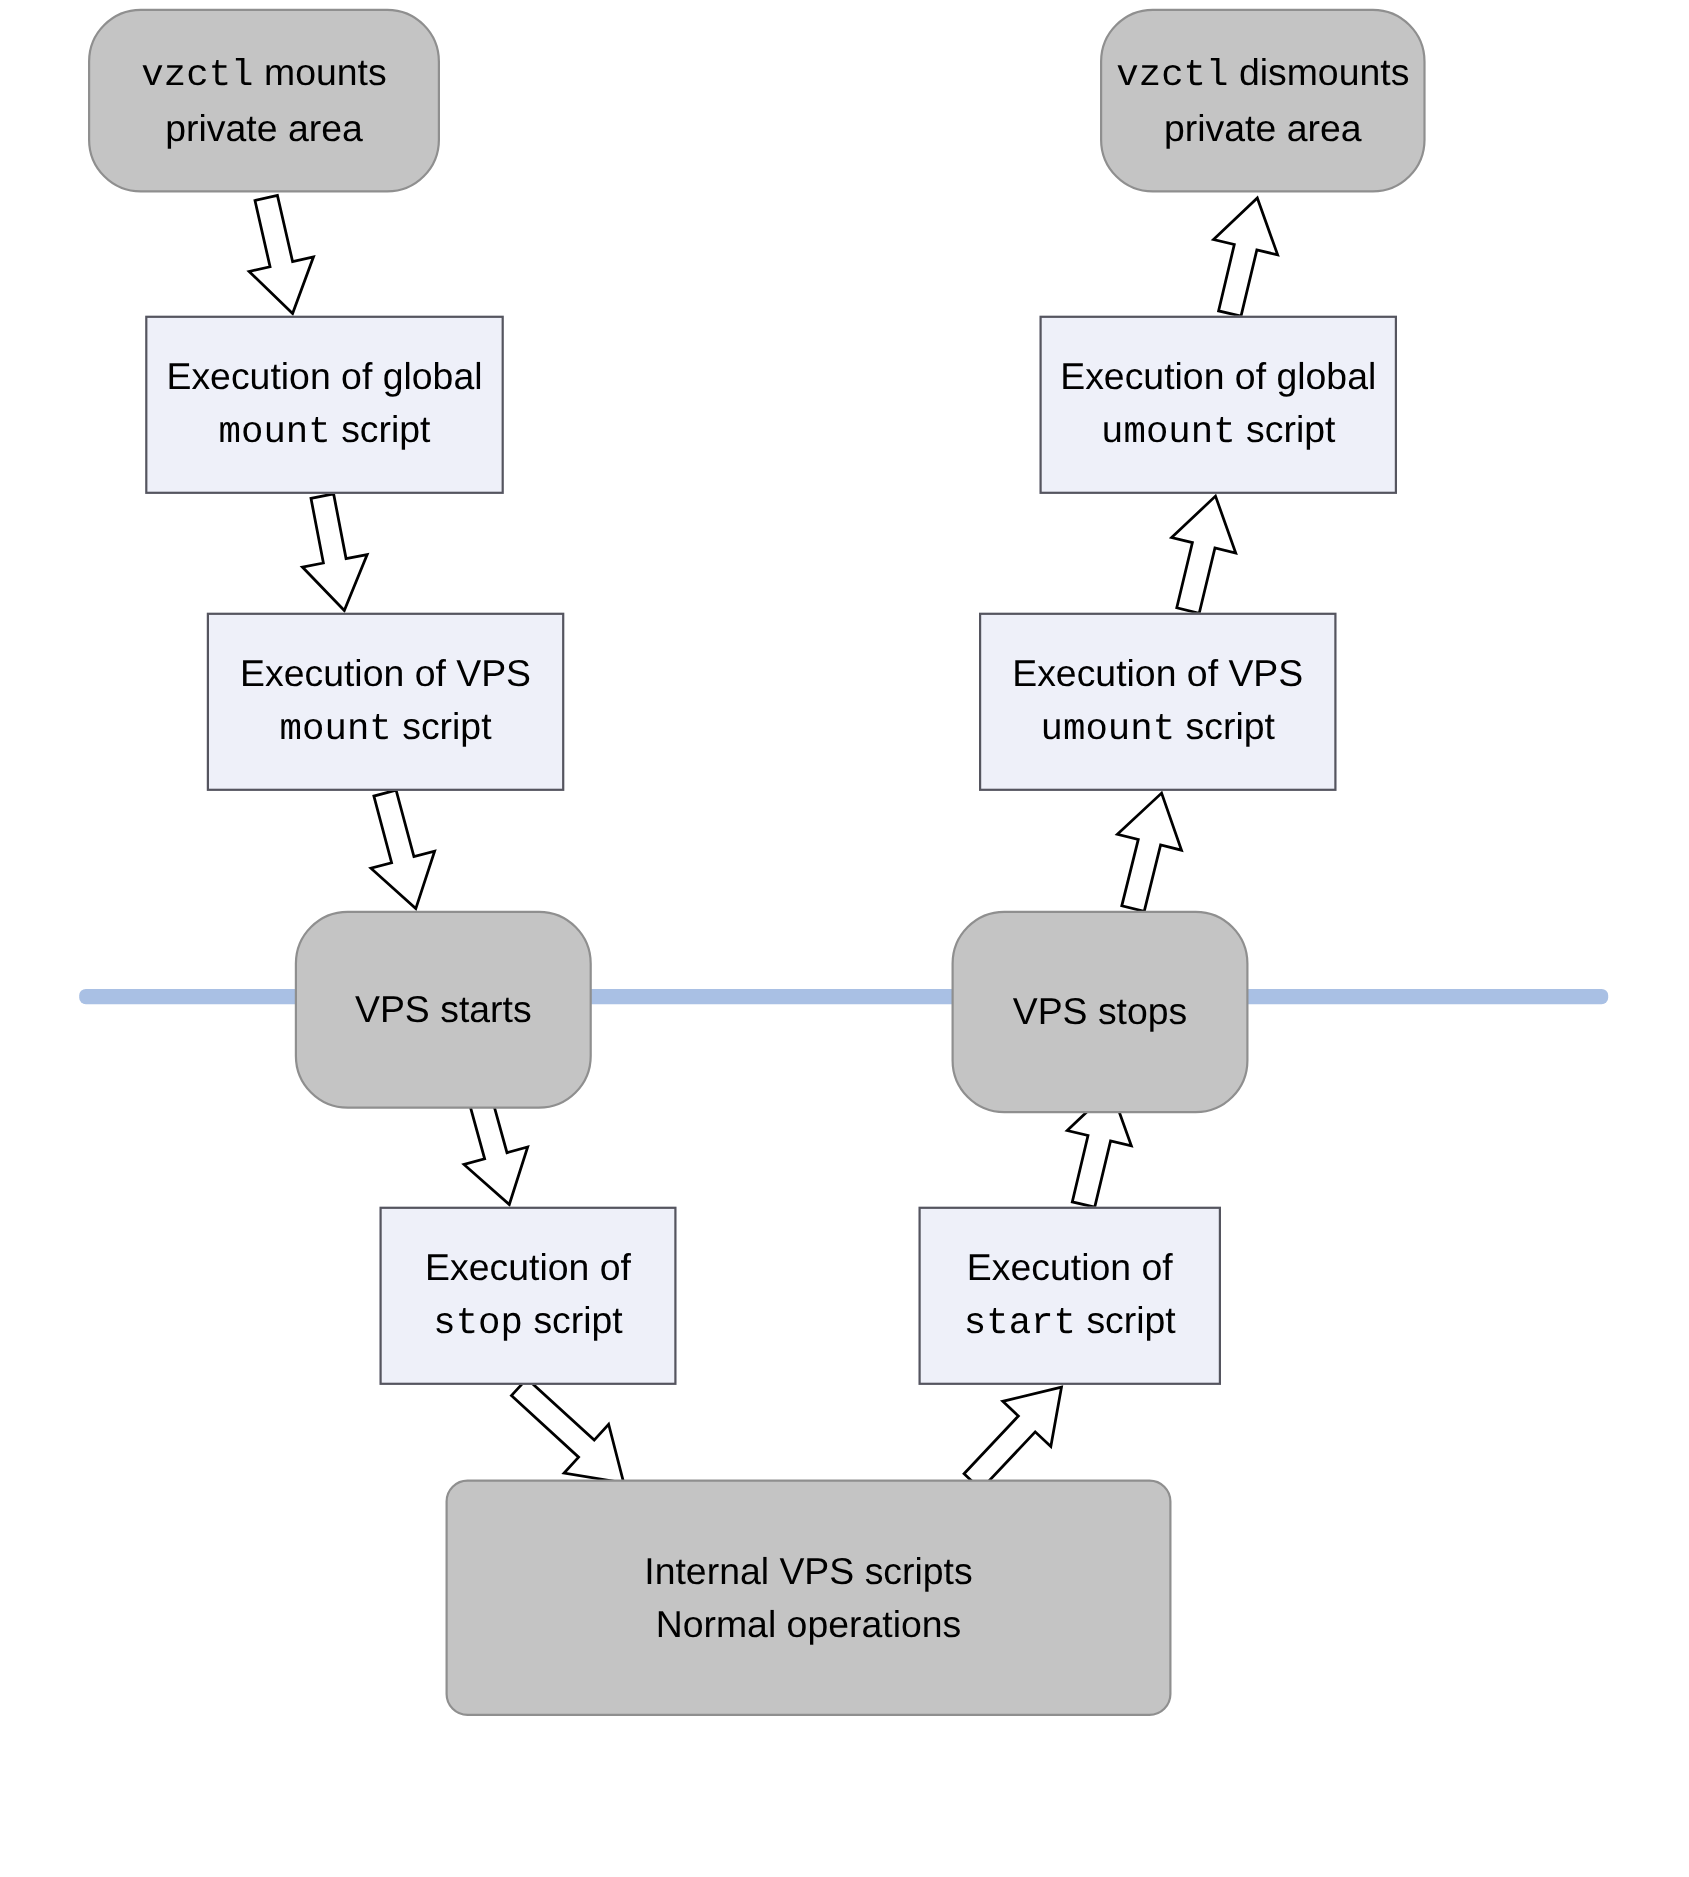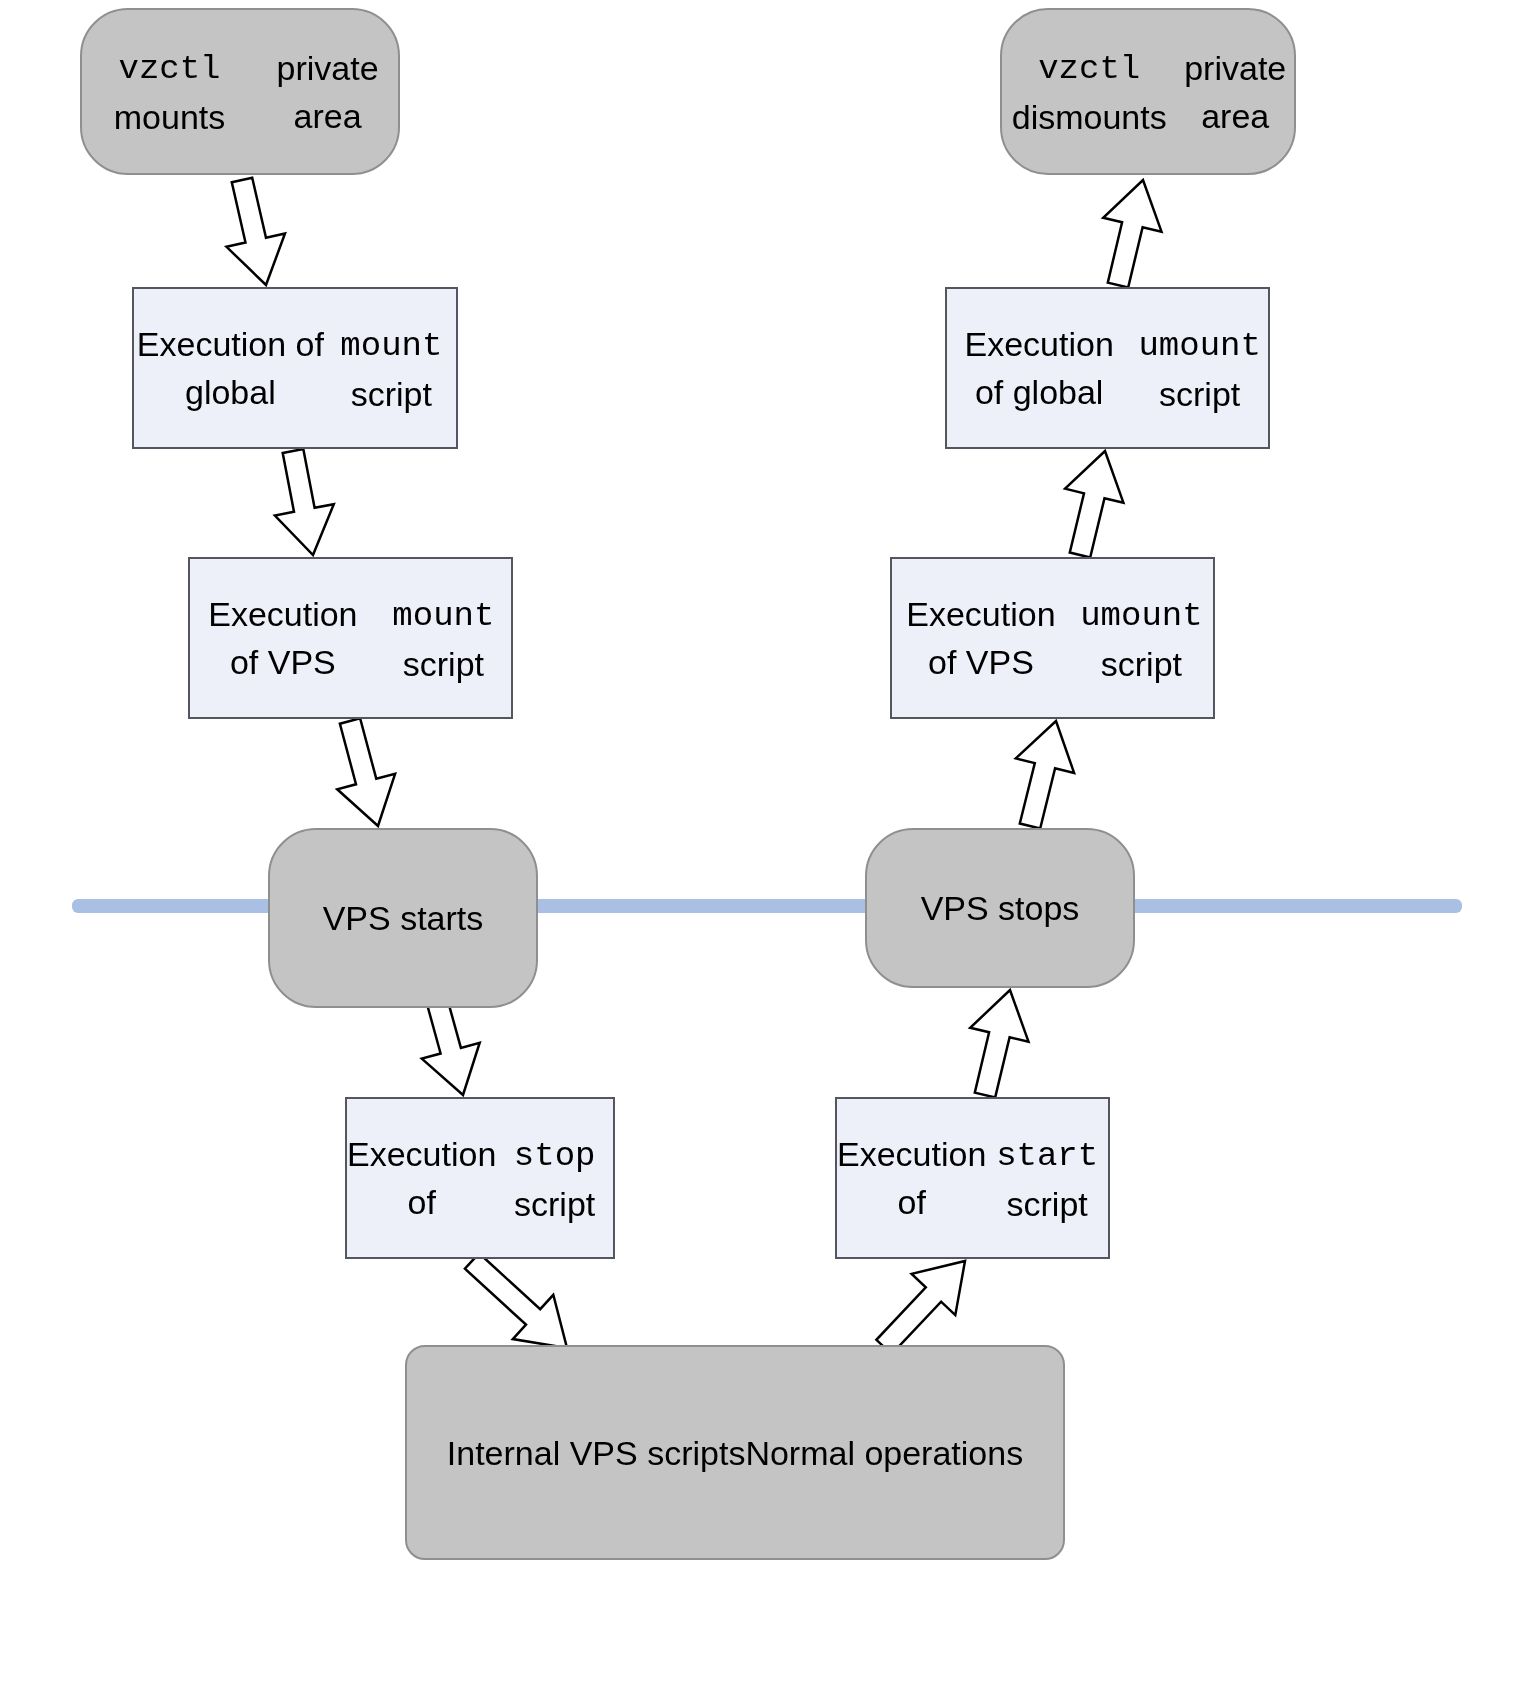--- a/index.html
+++ b/index.html
@@ -27,21 +27,21 @@
   .arrow {
     fill: var(--arrow-fill, #ffffff);
     stroke: var(--arrow-outline, #000000);
     stroke-width: 2.5;
     stroke-linejoin: miter;
   }
 
   .node {
     position: absolute;
     display: flex;
-    flex-direction: row;
+    flex-direction: column;
     justify-content: center;
     align-items: center;
     text-align: center;
     font-size: 34px;
     line-height: 48px;
     color: #000000;
   }
 
   .rect {
     background: var(--rect-fill, #eef0f9);
@@ -105,21 +105,21 @@
   <div class="node rounded" style="left:405px; top:1345px; width:660px; height:215px; border-radius:20px;">
     <div>Internal VPS scripts</div>
     <div>Normal operations</div>
   </div>
 
   <div class="node rect" style="left:835px; top:1097px; width:275px; height:162px;">
     <div>Execution of</div>
     <div><span class="mono">start</span><span> script</span></div>
   </div>
 
-  <div class="node rounded" style="left:865px; top:828px; width:270px; height:160px;">
+  <div class="node rounded" style="left:865px; top:828px; width:270px; height:184px;">
     <div>VPS stops</div>
   </div>
 
   <div class="node rect" style="left:890px; top:557px; width:325px; height:162px;">
     <div>Execution of VPS</div>
     <div><span class="mono">umount</span><span> script</span></div>
   </div>
 
   <div class="node rect" style="left:945px; top:287px; width:325px; height:162px;">
     <div>Execution of global</div>

